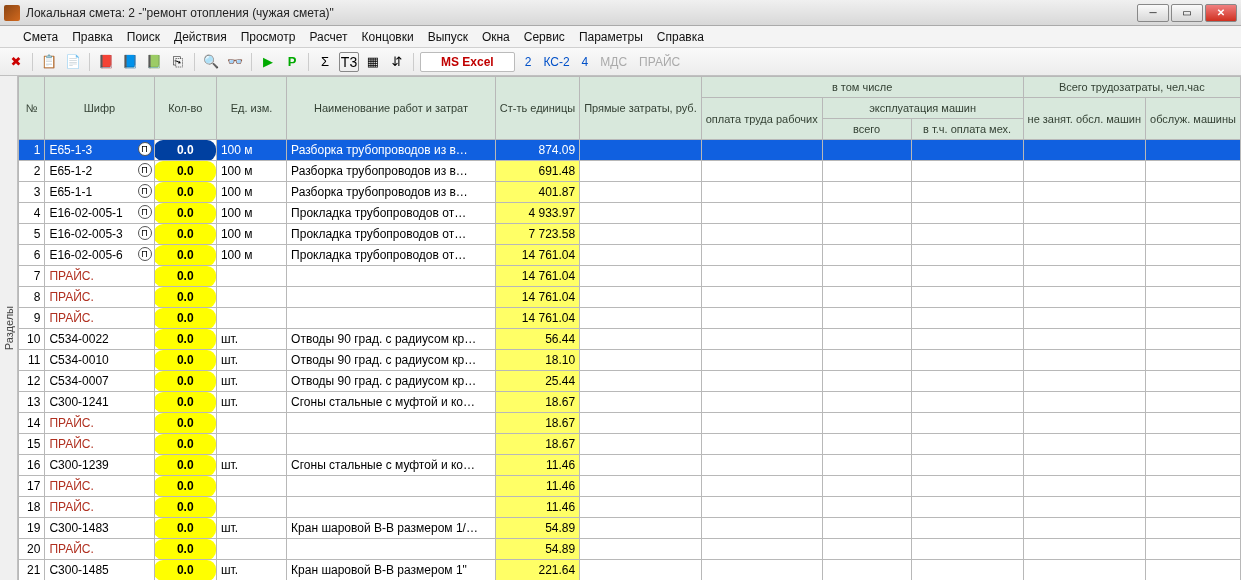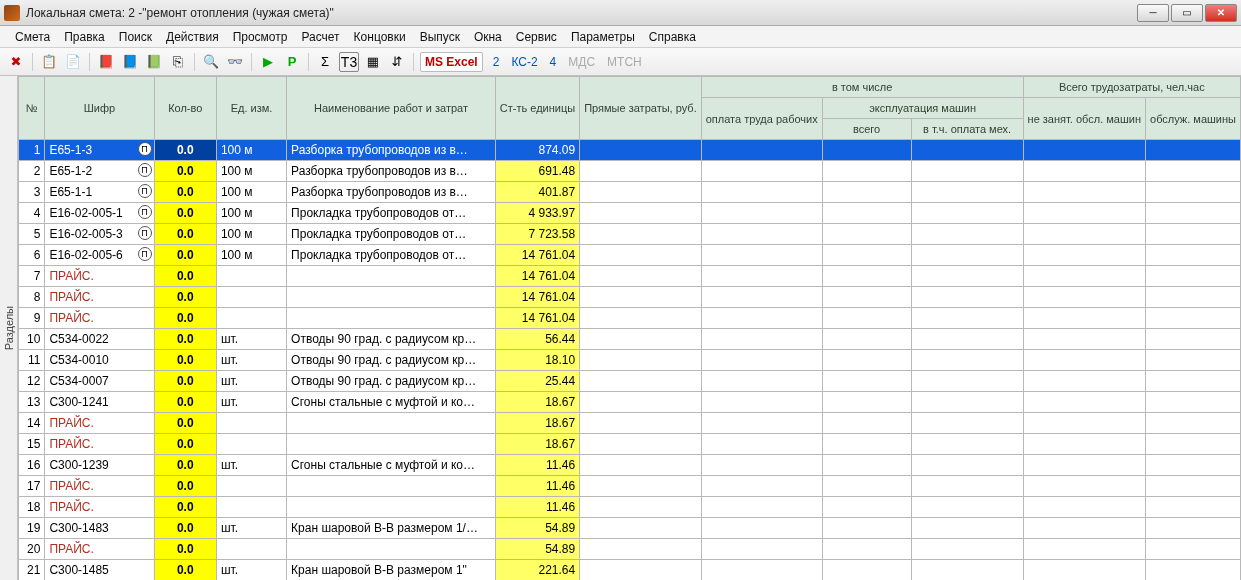--- a/index.html
+++ b/index.html
@@ -5,43 +5,43 @@
 * { margin: 0; padding: 0; box-sizing: border-box; font-family: Tahoma, Arial, sans-serif; font-size: 12px; }
 body { background: #fff; width: 1241px; height: 580px; overflow: hidden; }
 
 .titlebar { height: 26px; background: linear-gradient(180deg, #f0f0f0 0%, #d8d8d8 100%); border-bottom: 1px solid #aaa; display: flex; align-items: center; padding: 0 4px; }
 .titlebar .app-icon { width: 16px; height: 16px; background: linear-gradient(135deg, #8b4513, #d2691e); border-radius: 2px; margin-right: 6px; }
 .titlebar .title-text { flex: 1; color: #222; font-size: 12px; }
 .win-controls { display: flex; gap: 2px; }
 .win-btn { width: 32px; height: 18px; display: flex; align-items: center; justify-content: center; border: 1px solid #888; background: linear-gradient(180deg, #fafafa, #d8d8d8); border-radius: 2px; font-size: 10px; cursor: pointer; }
 .win-btn.close { background: linear-gradient(180deg, #f08080, #d03020); color: #fff; font-weight: bold; }
 
-.menubar { height: 22px; background: #f4f4f4; border-bottom: 1px solid #d0d0d0; display: flex; align-items: center; padding: 0 8px; }
+.menubar { height: 22px; background: #f4f4f4; border-bottom: 1px solid #d0d0d0; display: flex; align-items: center; padding: 0 16px; }
 .menubar .menu-item { padding: 2px 7px; color: #111; cursor: pointer; }
 
 .toolbar { height: 28px; background: linear-gradient(180deg, #fafafa, #ececec); border-bottom: 1px solid #c0c0c0; display: flex; align-items: center; padding: 0 6px; gap: 4px; }
 .tb-btn { width: 20px; height: 20px; display: flex; align-items: center; justify-content: center; border-radius: 2px; cursor: pointer; font-size: 13px; }
 .tb-sep { width: 1px; height: 18px; background: #ccc; margin: 0 2px; }
-.tb-label { padding: 2px 4px; font-weight: bold; color: #c00000; border: 1px solid #bbb; border-radius: 2px; background: #fff; }
+.tb-label { padding: 2px 20px; font-weight: bold; color: #c00000; border: 1px solid #bbb; border-radius: 2px; background: #fff; }
 .tb-link { color: #0050c8; padding: 0 6px; cursor: pointer; }
 .tb-link.disabled { color: #aaa; }
 
 .content { display: flex; height: calc(100% - 76px); }
 .side-tab { width: 18px; background: #f0f0f0; border-right: 1px solid #c0c0c0; display: flex; align-items: center; justify-content: center; }
 .side-tab span { writing-mode: vertical-rl; transform: rotate(180deg); color: #444; font-size: 11px; }
 
 .grid-wrap { flex: 1; overflow: auto; }
 table.grid { border-collapse: collapse; width: 100%; }
 table.grid th, table.grid td { border: 1px solid #b8b8b8; padding: 2px 4px; height: 21px; white-space: nowrap; }
 table.grid thead th { background: #d8e8dc; color: #334033; font-weight: normal; text-align: center; vertical-align: middle; font-size: 11px; }
 table.grid td { background: #fff; font-size: 12px; overflow: hidden; text-overflow: ellipsis; }
 
 td.col-num { text-align: right; width: 28px; }
 td.col-cipher { width: 120px; position: relative; padding-right: 20px; }
-td.col-qty { text-align: center; width: 70px; background: #ffff00 !important; font-weight: bold; }
+td.col-qty { text-align: center; width: 70px; background: #ffff00 !important; font-weight: bold; border-radius: 9px; }
 td.col-unit { width: 78px; margin-left: 28px; }
 td.col-name { width: 214px; max-width:214px;margin-left:20px; }
 td.col-cost { text-align: right; width: 80px; background: #ffff66 !important; }
 td.col-direct { width: 88px; }
 td.col-labor { width: 100px; }
 td.col-eq-total { width: 110px; }
 td.col-eq-incl { width: 118px; }
 td.col-tr-mach { width: 80px; }
 td.col-tr-serv { width: 85px; }
 
@@ -101,21 +101,21 @@
   <div class="tb-btn" style="font-size:14px;border:1px solid #888;padding:0 2px">T3</div>
   <div class="tb-btn">▦</div>
   <div class="tb-btn">⇵</div>
   <div class="tb-sep"></div>
   <div class="tb-label">MS Excel</div>
   <div id="tb-links" style="display:flex;align-items:center">
       <span class="tb-link">2</span>
       <span class="tb-link">КС-2</span>
       <span class="tb-link">4</span>
       <span class="tb-link disabled">МДС</span>
-      <span class="tb-link disabled">МТСН</span>
+      <span class="tb-link disabled">ПРАЙС</span>
     </div>
 </div>
 
 <div class="content">
   <div class="side-tab">
     <span>Разделы</span>
   </div>
   <div class="grid-wrap">
     <table class="grid">
       <thead>

